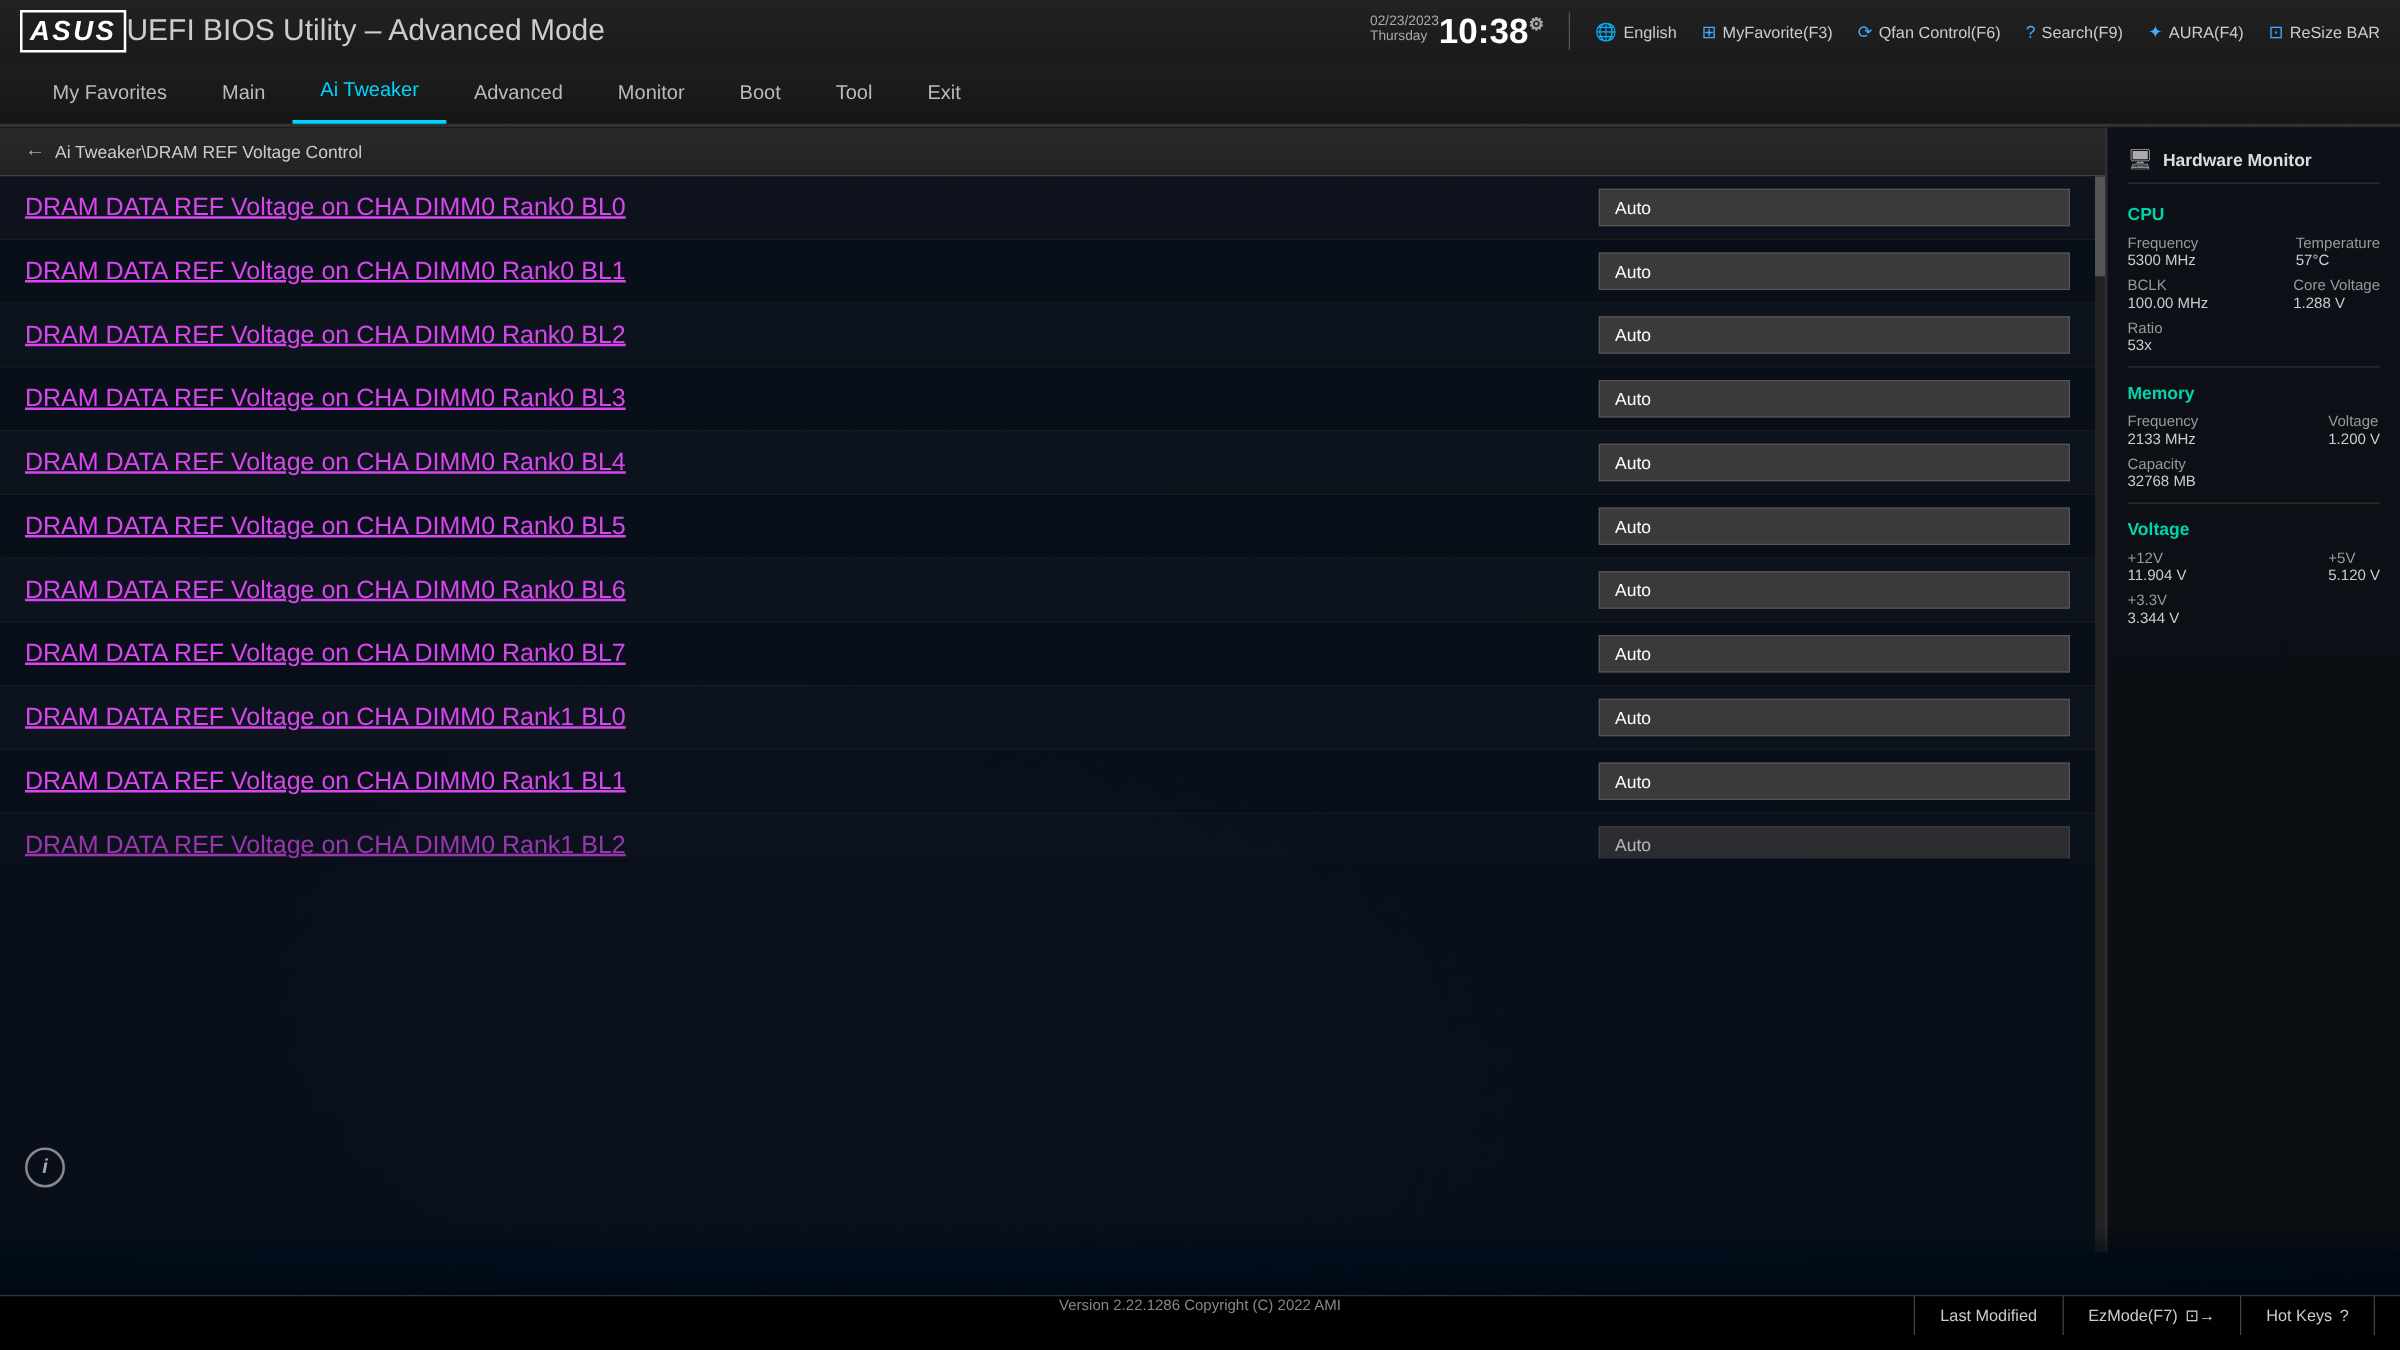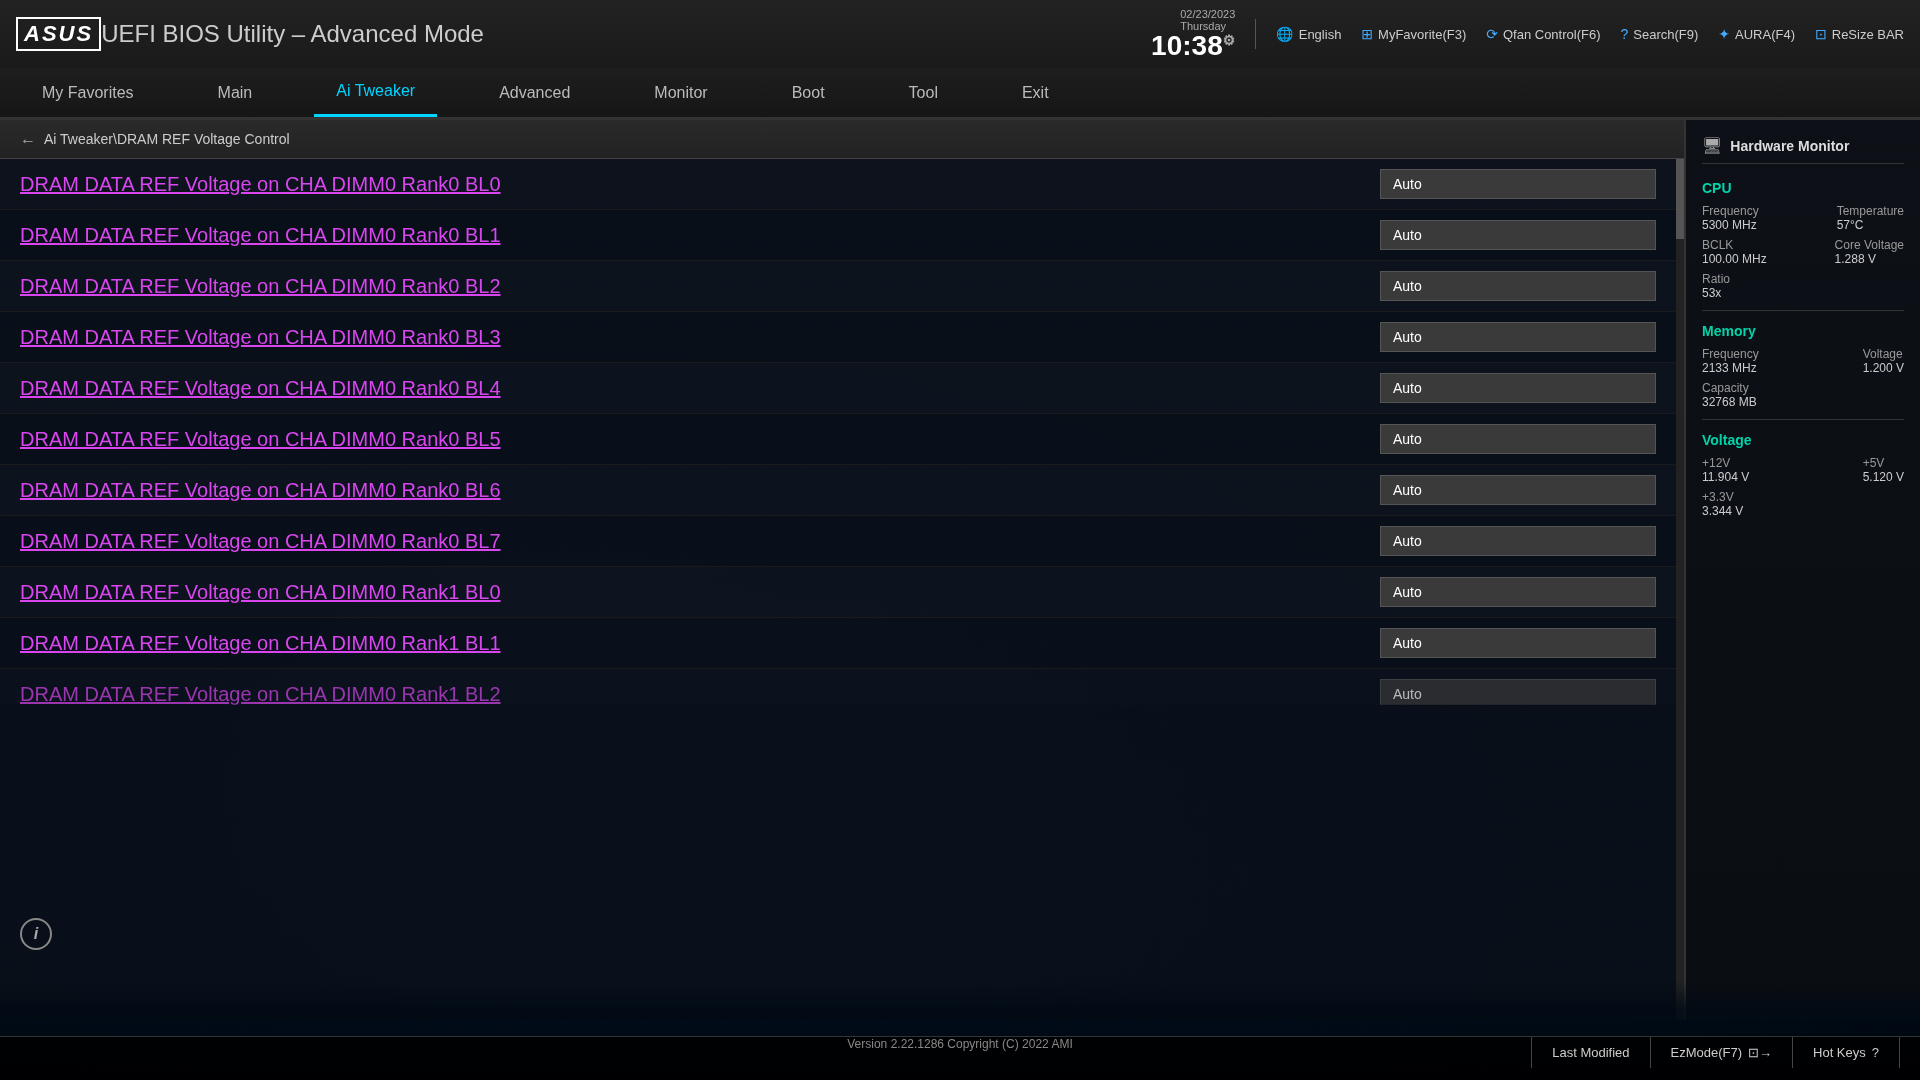--- a/index.html
+++ b/index.html
@@ -77,22 +77,22 @@
       display: flex;
       align-items: center;
       gap: 20px;
       margin-left: auto;
       font-size: 13px;
       color: #ccc;
     }
 
     .datetime-area {
       display: flex;
-      flex-direction: column;
-      align-items: flex-end;
+      flex-direction: row;
+      align-items: flex-start;
     }
     .date-line { font-size: 11px; color: #aaa; }
     .time-line {
       font-size: 28px;
       font-weight: bold;
       color: #fff;
       line-height: 1;
     }
     .settings-icon { font-size: 14px; color: #aaa; vertical-align: super; }
 
@@ -112,21 +112,20 @@
     }
     .tool-icon { color: #4af; font-size: 14px; }
 
     
     .nav-bar {
       display: flex;
       align-items: center;
       background: linear-gradient(180deg, #1e1e1e 0%, #161616 100%);
       padding: 0 20px;
       border-bottom: 2px solid #333;
-      gap: 40px;
     }
 
     .nav-item {
       padding: 14px 22px;
       color: #bbb;
       font-size: 16px;
       cursor: pointer;
       position: relative;
       font-weight: 500;
     }
@@ -183,21 +182,21 @@
     }
 
     .setting-label {
       flex: 1;
       color: #d946ef;
       font-size: 20px;
       text-decoration: underline;
     }
 
     .setting-value {
-      width: 276px;
+      width: 377px;
       background: #3a3a3a;
       border: 1px solid #555;
       color: #fff;
       padding: 6px 12px;
       font-size: 14px;
     }
 
     
     .right-panel {
       width: 235px;

